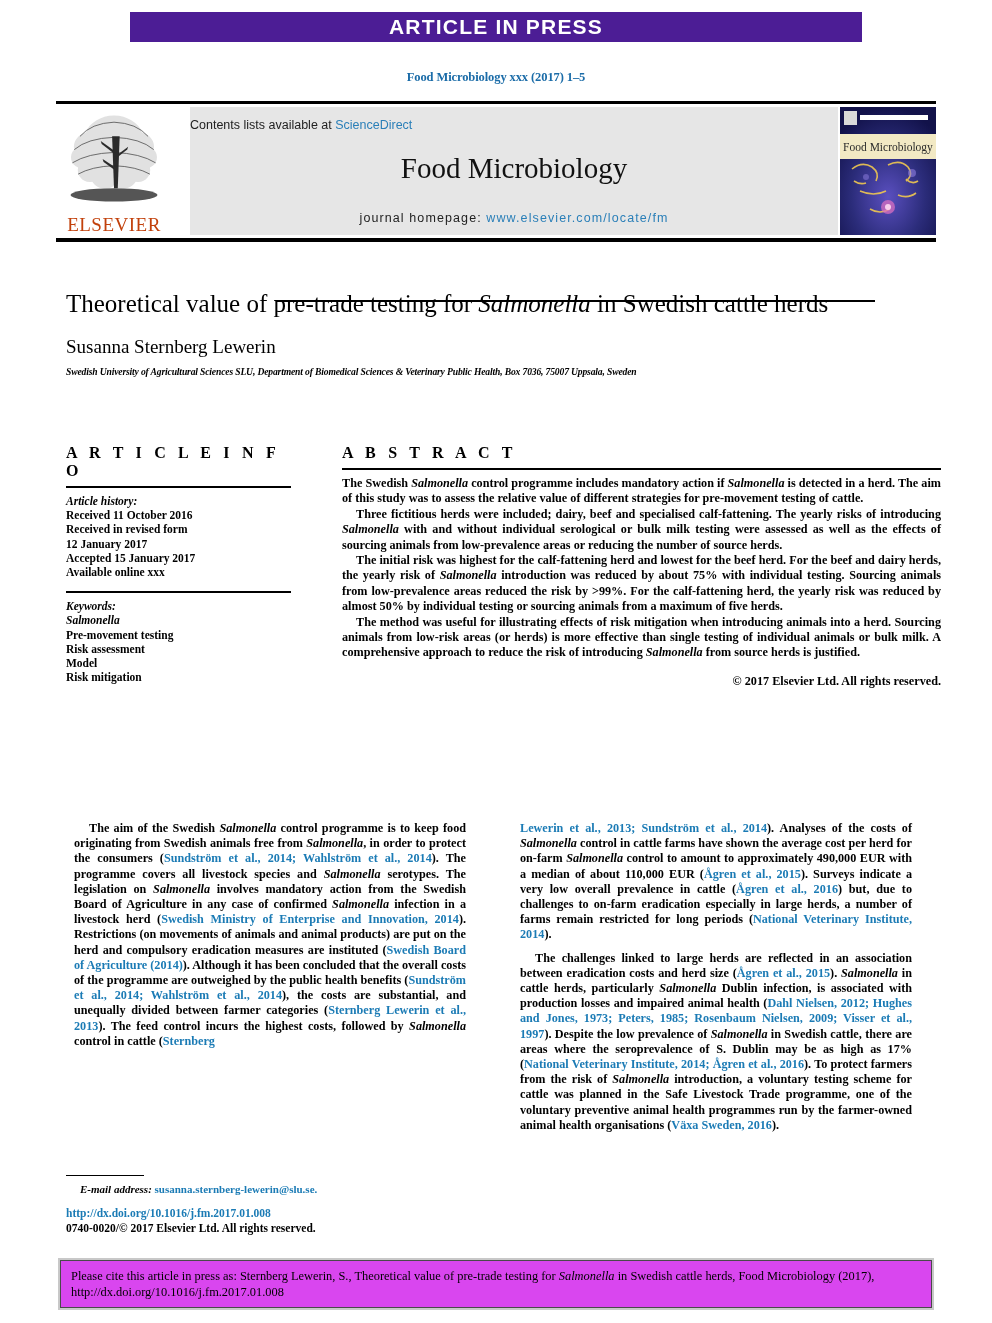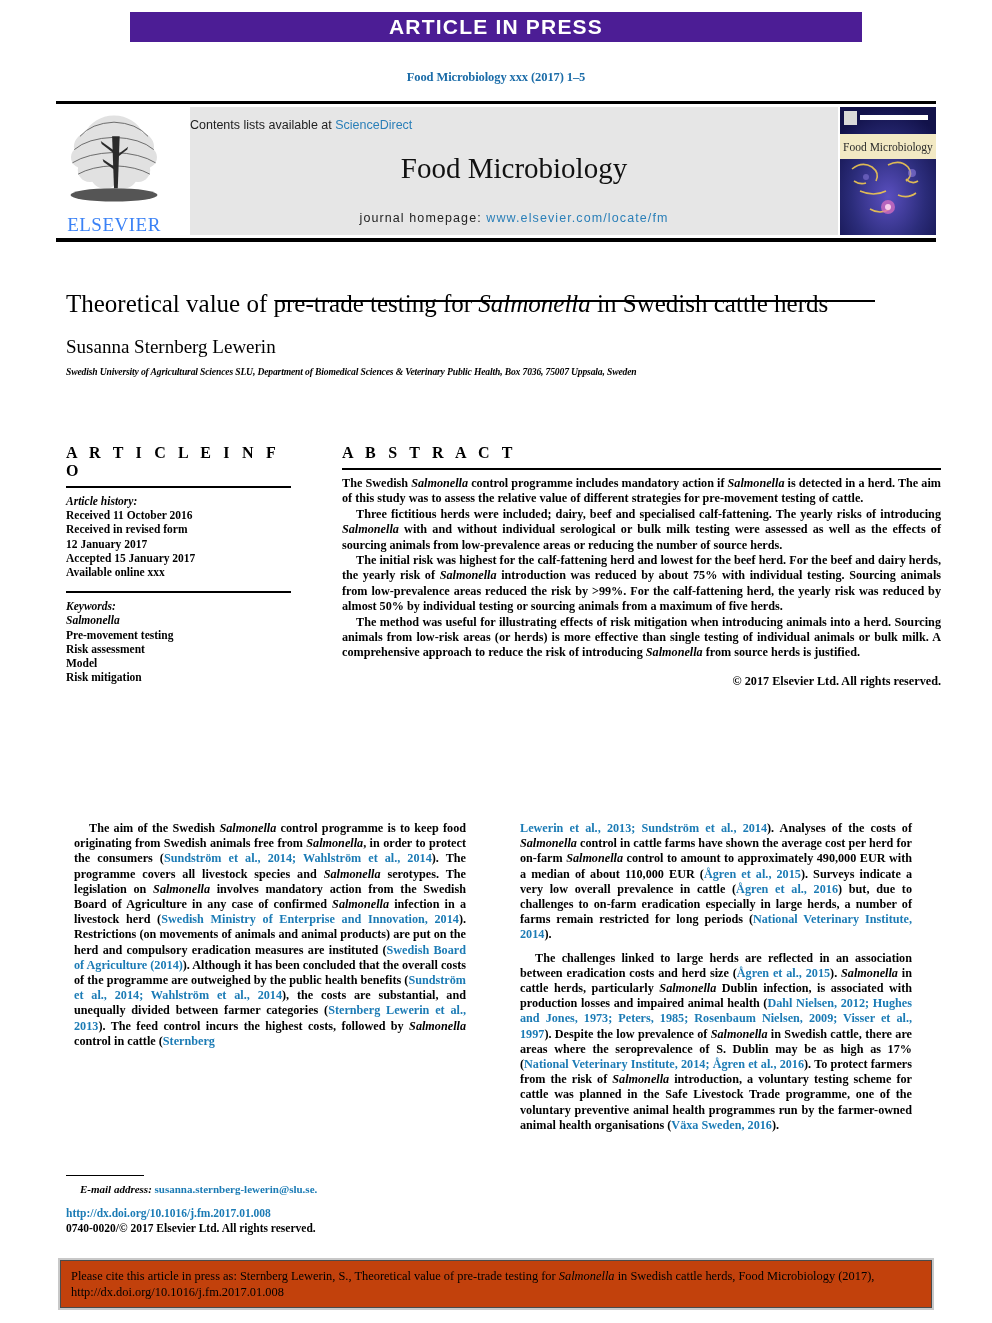--- a/index.html
+++ b/index.html
@@ -75,21 +75,21 @@
   }
   .elsevier-wordmark {
     position: absolute;
     left: 2px;
     bottom: 2px;
     width: 112px;
     text-align: center;
     font-family: "Liberation Serif", serif;
     font-size: 19px;
     letter-spacing: 0.5px;
-    color: #3b82f6;
+    color: #c2410c;
   }
   .grey-panel {
     position: absolute;
     left: 134px;
     top: 3px;
     width: 648px;
     height: 128px;
     background: #e6e6e6;
   }
   .contents-line {
@@ -358,21 +358,21 @@
     background: #c8c8c8;
     box-sizing: border-box;
     padding: 2px;
   }
   .cite-inner {
     width: 100%;
     height: 100%;
     border: 1px solid #4a4a4a;
     box-sizing: border-box;
     padding: 7px 10px;
-    background: #c2410c;
+    background: #d946ef;
   }
   .cite-inner p {
     margin: 0;
     font-family: "Liberation Serif", serif;
     font-size: 12.4px;
     line-height: 16px;
     color: #000;
   }
   .cite-inner i { font-style: italic; }
 </style>

